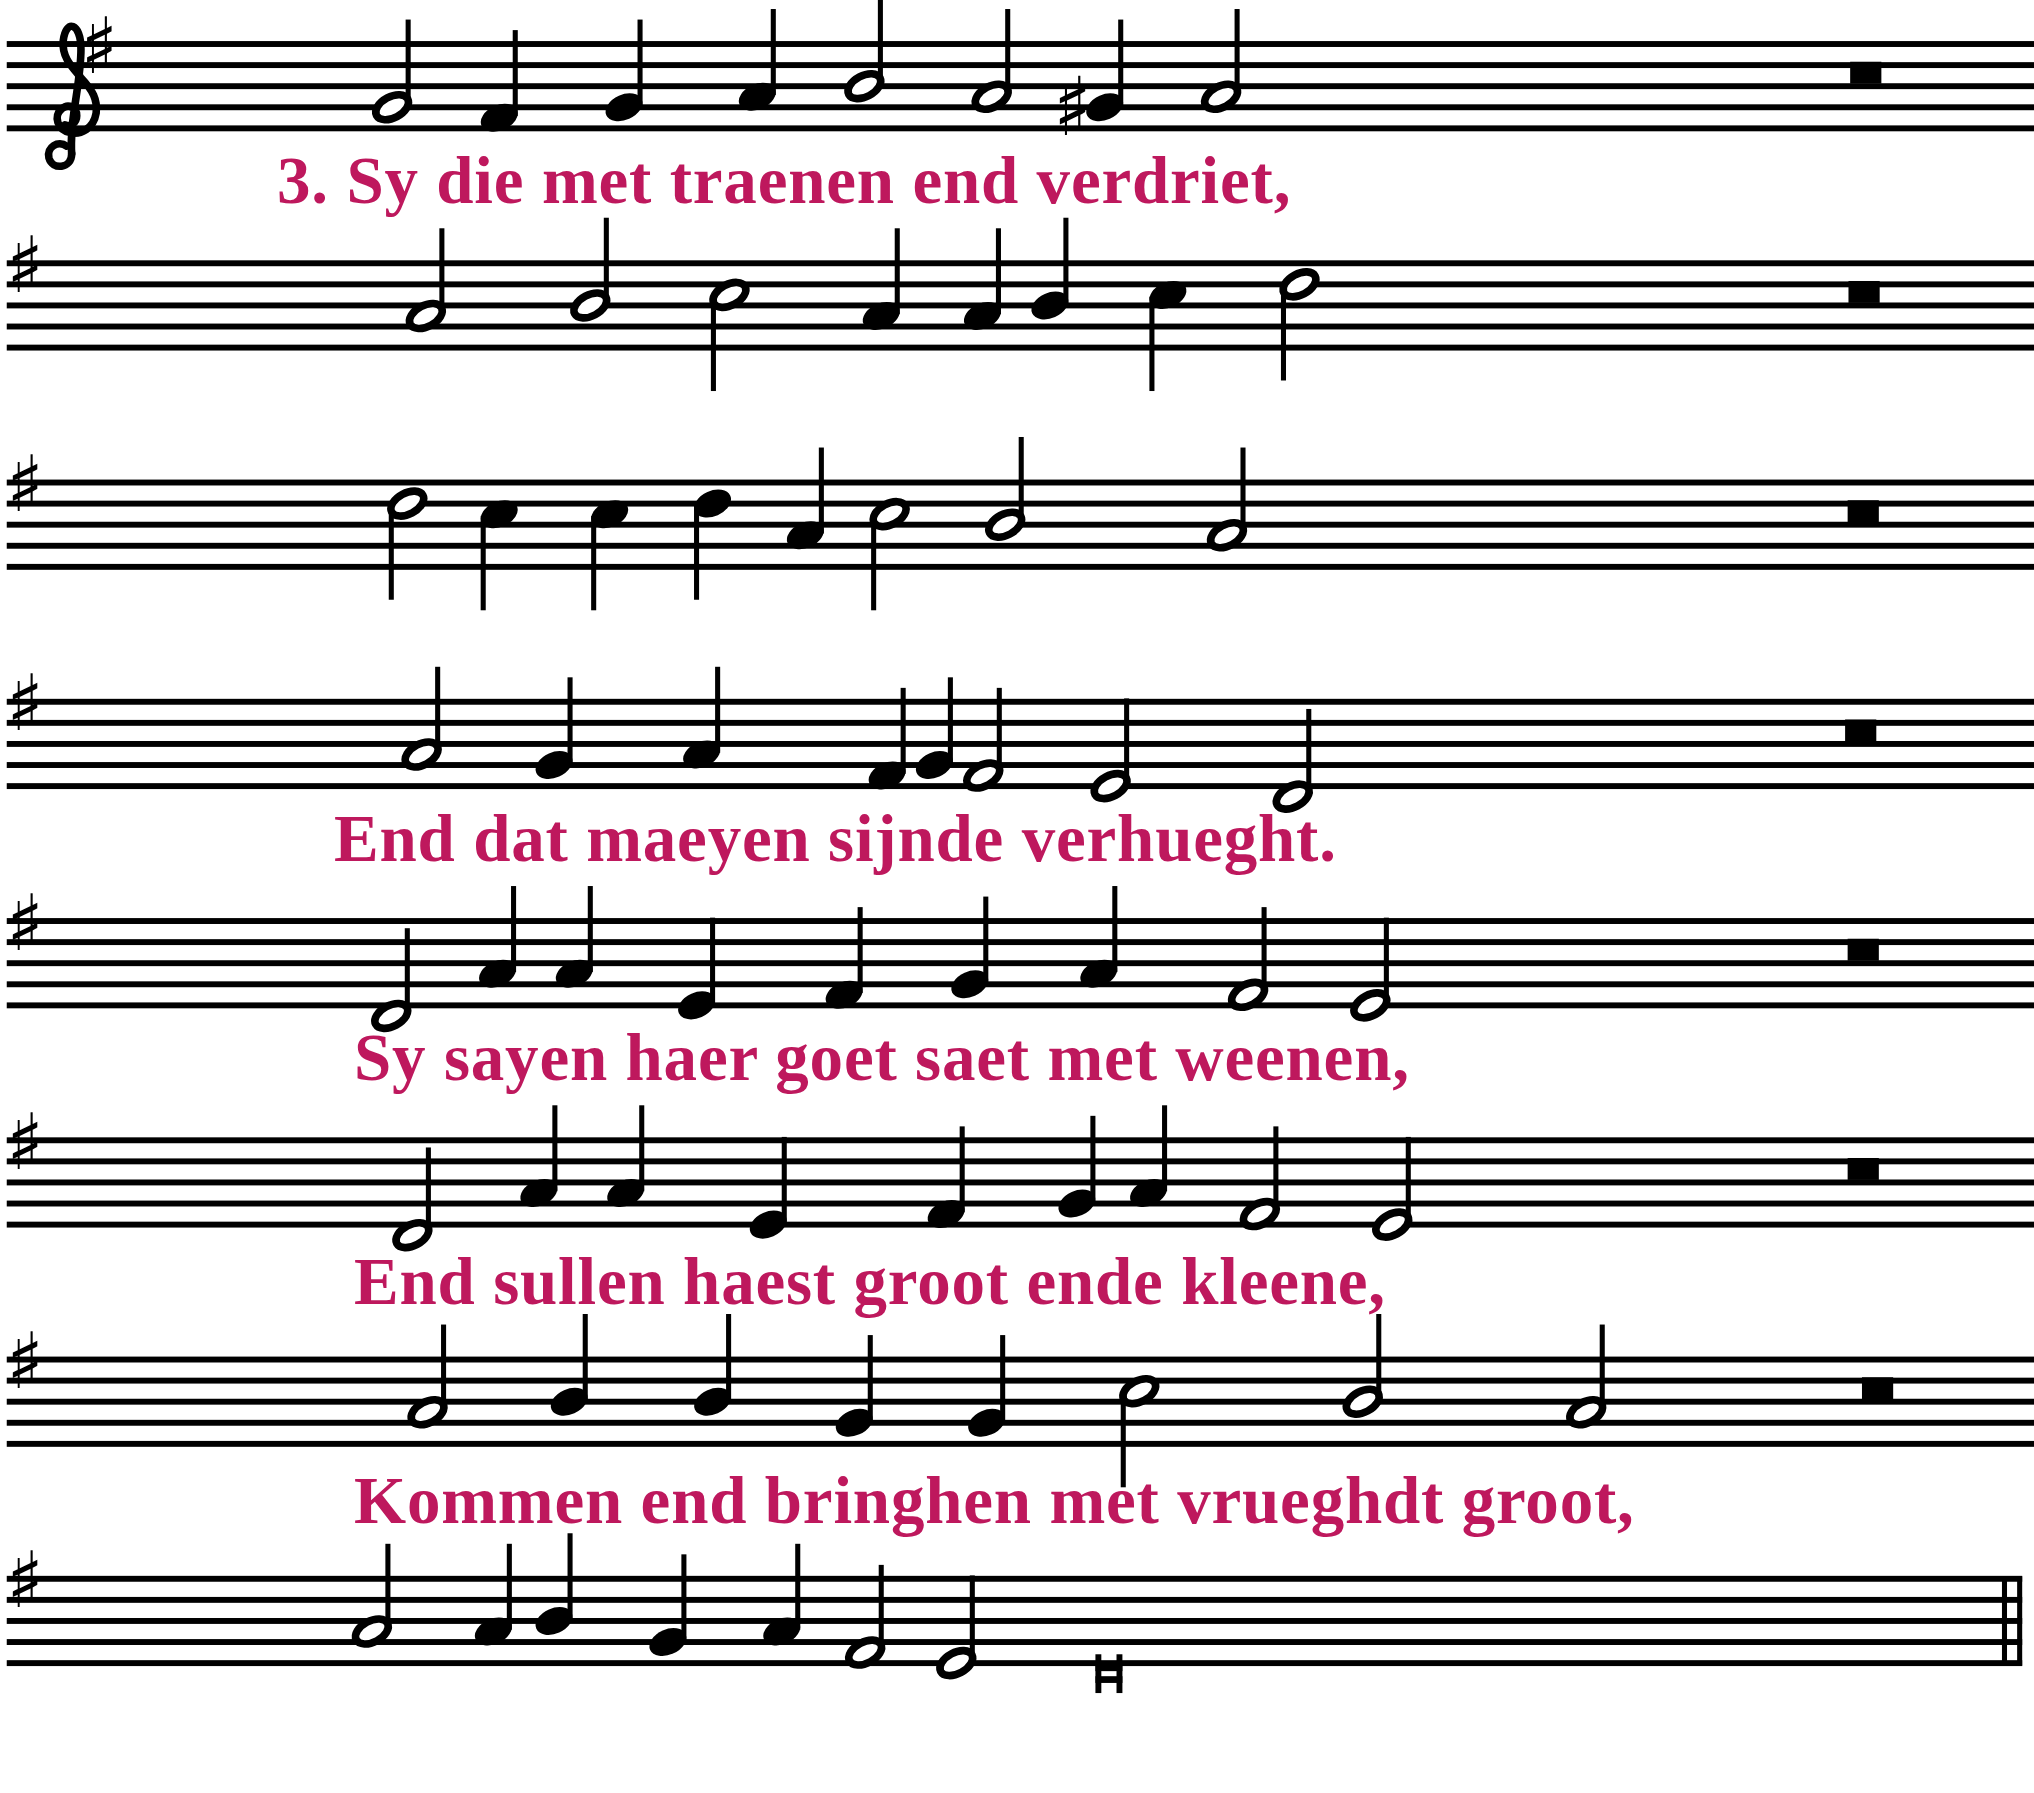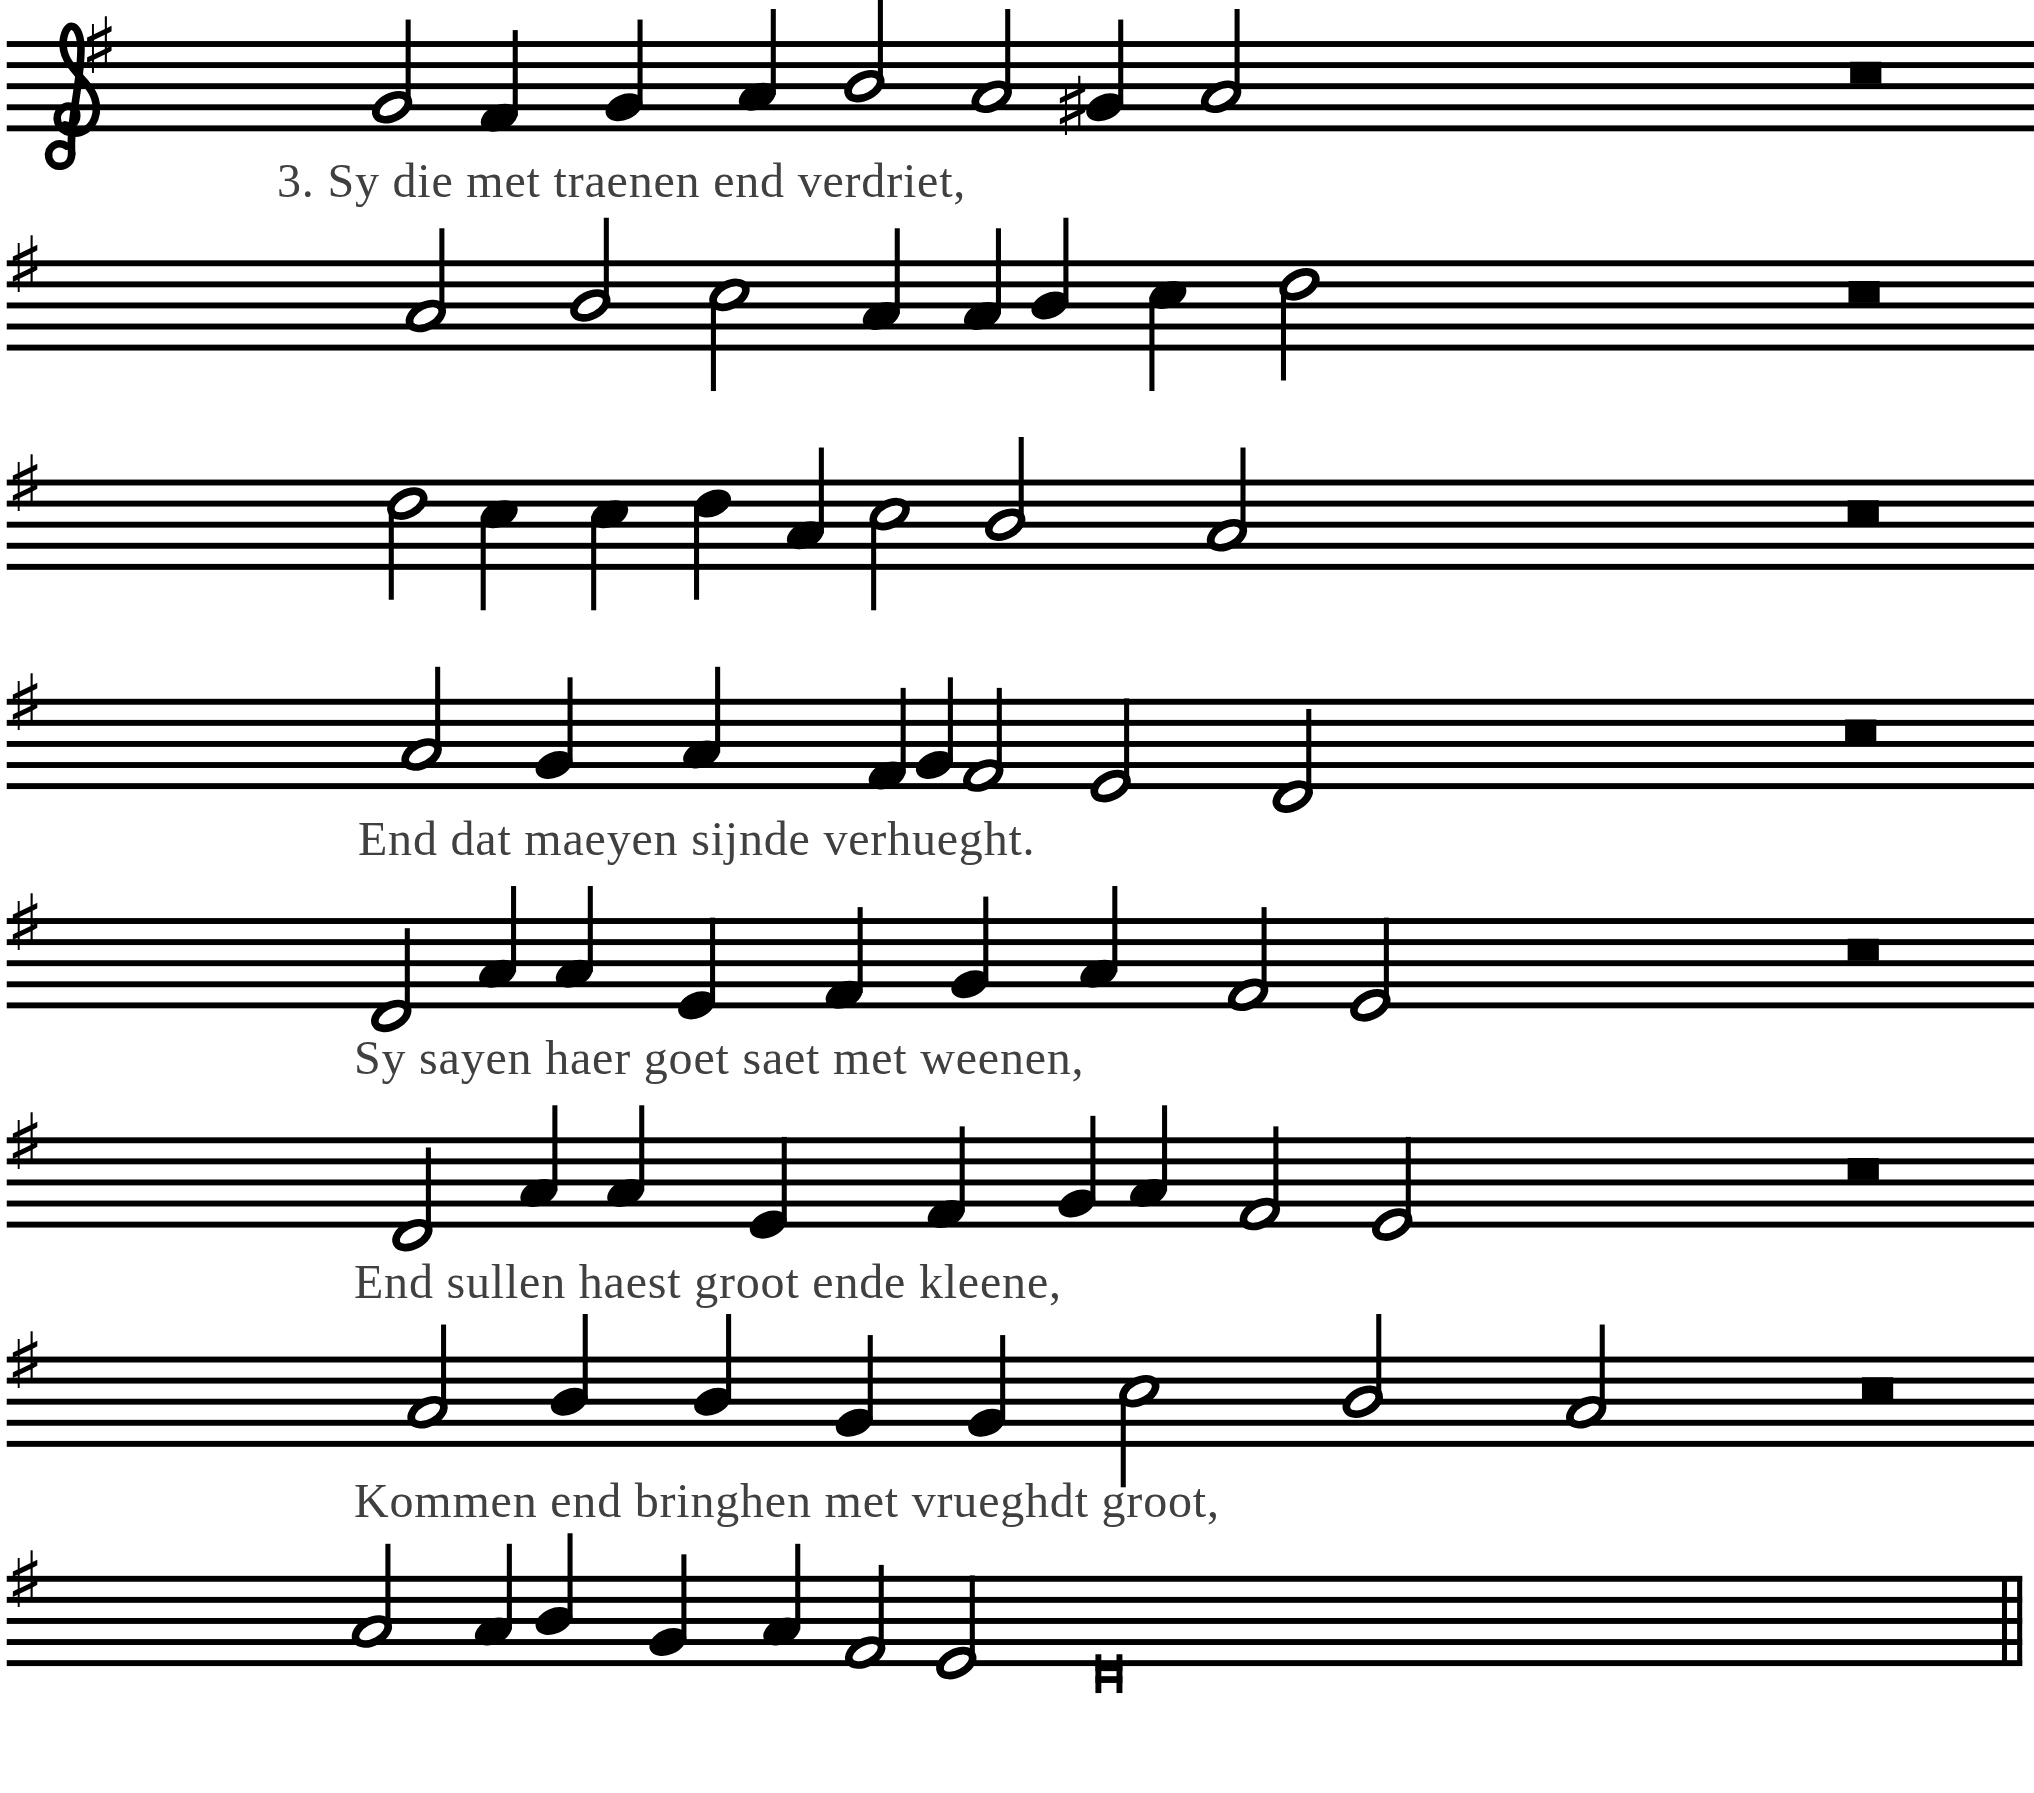--- a/index.html
+++ b/index.html
@@ -7,25 +7,26 @@
     position:relative;
     width:2034px;height:1794px;
     background:#ffffff;
     overflow:hidden;
     font-family:"Liberation Serif", serif;
   }
   #score-svg{position:absolute;left:0;top:0;}
   .lyric{
     position:absolute;
     font-family:"Liberation Serif", serif;
-    font-size:48px;
+    font-size:67px;
     line-height:81px;
-    color:#404040;
+    color:#be185d;
     white-space:nowrap;
     letter-spacing:0.8px;
+    font-weight:bold;
   }
 </style>
 </head>
 <body>
 
 <div id="page">
   <svg id="score-svg" width="2034" height="1794" viewBox="0 0 2412 2127" xmlns="http://www.w3.org/2000/svg">
       <rect x="8" y="48.5" width="2404" height="7" fill="#000000"></rect>
       <rect x="8" y="73.5" width="2404" height="7" fill="#000000"></rect>
       <rect x="8" y="98.5" width="2404" height="7" fill="#000000"></rect>
@@ -218,18 +219,18 @@
       <ellipse cx="1134" cy="1972" rx="21" ry="12.5" transform="rotate(-28 1134 1972)" fill="#ffffff" stroke="#000000" stroke-width="9"></ellipse>
       <rect x="1299" y="1961.5" width="7" height="46" fill="#000000"></rect>
       <rect x="1324" y="1961.5" width="7" height="46" fill="#000000"></rect>
       <rect x="1299" y="1973.5" width="32" height="8" fill="#000000"></rect>
       <rect x="1299" y="1987.5" width="32" height="8" fill="#000000"></rect>
       <rect x="2374" y="1869" width="6" height="106" fill="#000000"></rect>
       <rect x="2392" y="1869" width="6" height="106" fill="#000000"></rect>
     </svg>
 
   <div class="lyric" style="left:277px;top:140px">3. Sy die met traenen end verdriet,</div>
-  <div class="lyric" style="left:358px;top:798px">End dat maeyen sijnde verhueght.</div>
+  <div class="lyric" style="left:334px;top:798px">End dat maeyen sijnde verhueght.</div>
   <div class="lyric" style="left:354px;top:1241px">End sullen haest groot ende kleene,</div>
   <div class="lyric" style="left:354px;top:1017px">Sy sayen haer goet saet met weenen,</div>
   <div class="lyric" style="left:354px;top:1460px">Kommen end bringhen met vrueghdt groot,</div>
 </div>
 
 
 </body></html>

